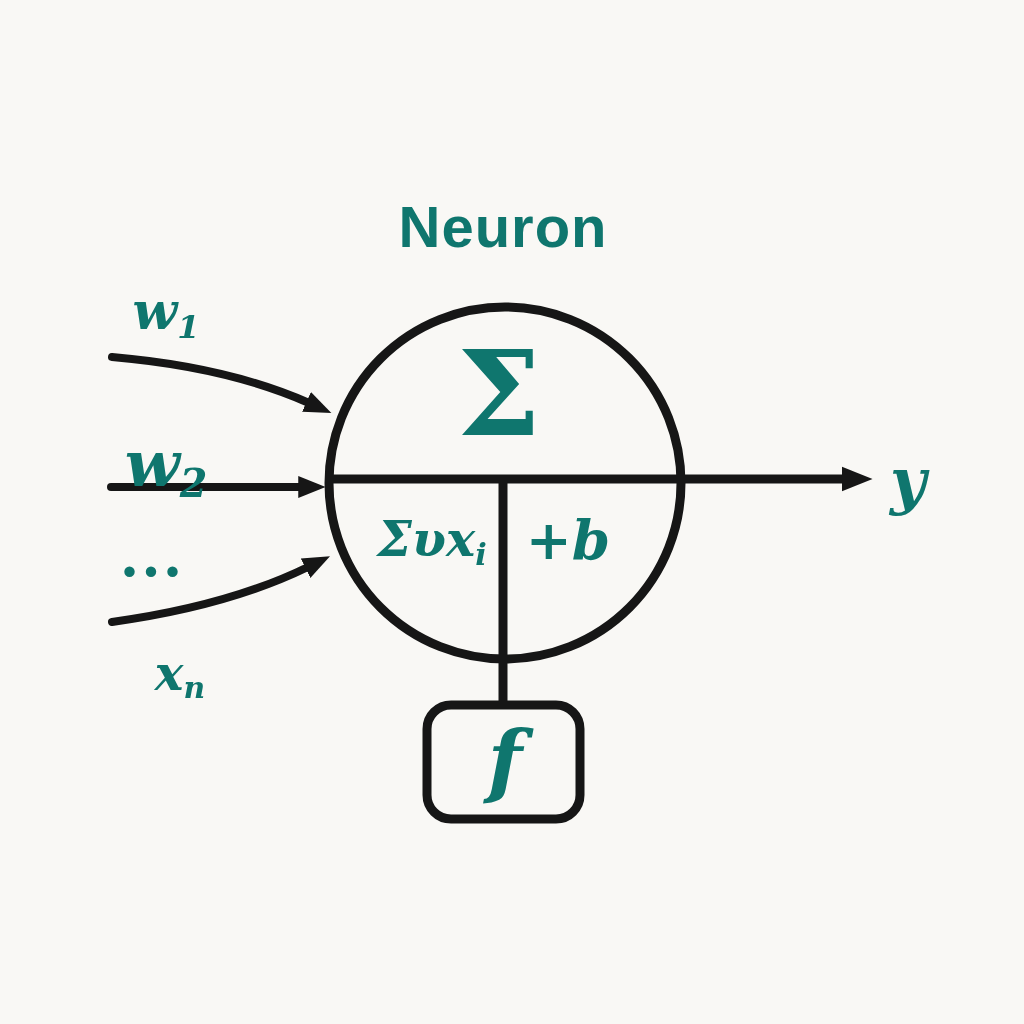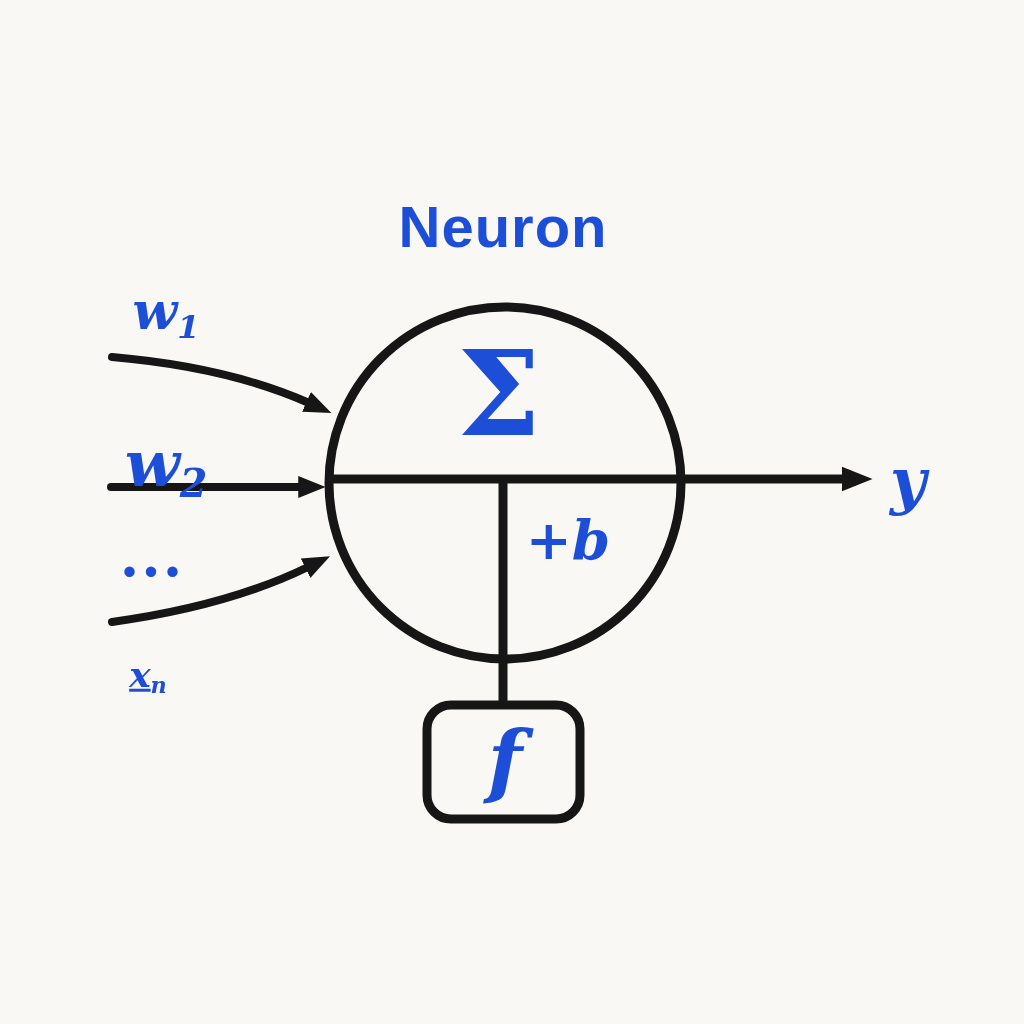--- a/index.html
+++ b/index.html
@@ -13,40 +13,40 @@
     position: relative;
     width: 1024px; height: 1024px;
     background: #f9f8f5;
   }
   svg.diagram {
     position: absolute; left: 0; top: 0;
   }
   .lbl {
     position: absolute;
     transform: translate(-50%, -50%);
-    color: #1d4ed8;
+    color: #0f766e;
     white-space: nowrap;
     line-height: 1;
   }
   .title {
     left: 503px; top: 227px;
     font-family: "Liberation Sans", sans-serif;
     font-weight: 700;
     font-size: 58px;
     letter-spacing: 1px;
   }
   .math {
     font-family: "DejaVu Serif", serif;
     font-style: italic;
     font-weight: 700;
   }
   .lbl-w1 { left: 166px; top: 314px; font-size: 52px; text-align: center; }
   .lbl-w2 { left: 166px; top: 452px; font-size: 64px; margin-top: 16px; }
   .lbl-dots { left: 152px; top: 556px; font-size: 56px; font-style: normal; letter-spacing: 2px; }
-  .lbl-xn { left: 148px; top: 676px; font-size: 36px; text-decoration: underline; }
+  .lbl-xn { left: 180px; top: 676px; font-size: 48px; }
   .lbl-sum {
     left: 499px; top: 394px;
     font-size: 118px;
     font-style: normal;
     font-weight: 700;
   }
   .lbl-wsum { left: 432px; top: 542px; font-size: 49px; }
   .lbl-bias { left: 568px; top: 539px; font-size: 55px; }
   .lbl-y { left: 908px; top: 481px; font-size: 62px; }
   .lbl-f { left: 505px; top: 760px; font-size: 80px; font-weight: 600; }
@@ -87,20 +87,21 @@
   <div class="lbl math lbl-w1"><span>w</span><span class="sub">1</span></div>
 
   <div class="lbl math lbl-w2"><span>w</span><span class="sub">2</span></div>
 
   <div class="lbl math lbl-dots">...</div>
 
   <div class="lbl math lbl-xn"><span>x</span><span class="sub">n</span></div>
 
   <div class="lbl math lbl-sum">Σ</div>
 
+  <div class="lbl math lbl-wsum"><span>Συx</span><span class="sub">i</span></div>
 
   <div class="lbl math lbl-bias">+b</div>
 
   <div class="lbl math lbl-f">f</div>
 
   <div class="lbl math lbl-y">y</div>
 
 </div>
 
 </body></html>

